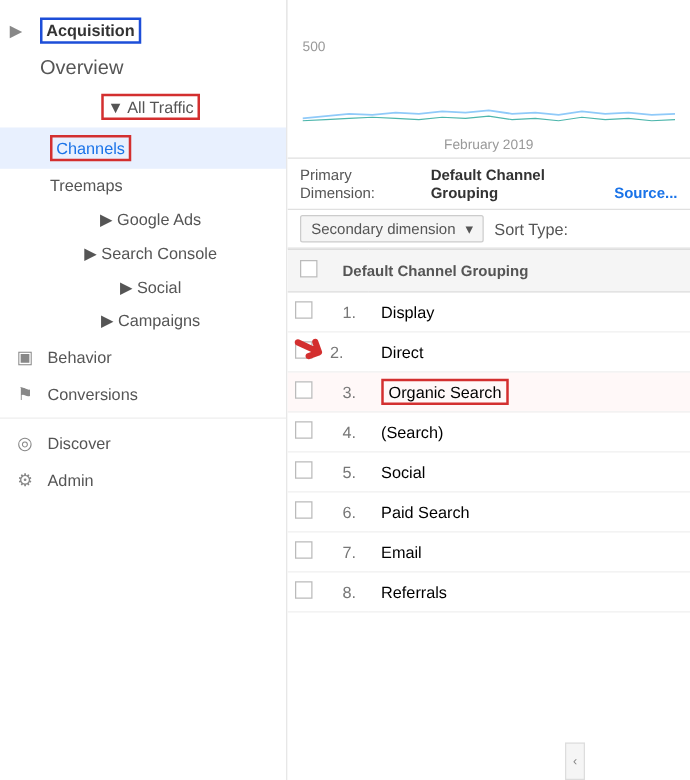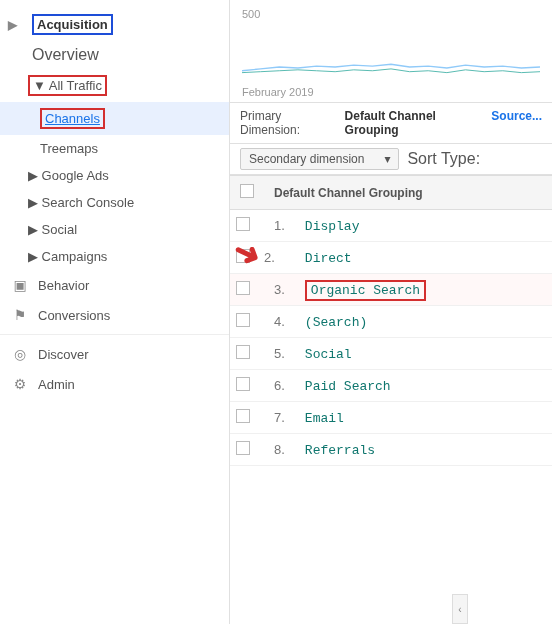--- a/index.html
+++ b/index.html
@@ -41,33 +41,34 @@
     }
 
     .nav-item .icon {
       width: 20px;
       font-size: 12px;
       color: #888;
       margin-right: 4px;
       flex-shrink: 0;
     }
 
-    .nav-item.indent1 { padding-left: 28px; }
+    .nav-item.indent1 { padding-left: 28px; justify-content: center; }
     .nav-item.indent2 { padding-left: 40px; }
 
     .nav-item.active {
       background: #e8f0fe;
       color: #1a73e8;
     }
 
     
     .main {
       flex: 1;
       overflow-y: auto;
       background: #fff;
+      margin-top: 24px;
     }
 
     
     .chart-area {
       padding: 8px 12px 4px 12px;
       border-bottom: 1px solid #e0e0e0;
     }
 
     .chart-label {
       font-size: 11px;
@@ -76,28 +77,28 @@
     }
 
     .chart-svg-container {
       width: 100%;
       height: 60px;
     }
 
     .chart-date {
       font-size: 11px;
       color: #999;
-      text-align: left;
+      text-align: center;
       margin-top: 2px;
     }
 
     
     .primary-dim-bar {
       display: flex;
-      align-items: flex-start;
+      align-items: flex-end;
       padding: 6px 10px;
       font-size: 12px;
       color: #555;
       border-bottom: 1px solid #e0e0e0;
       gap: 4px;
     }
     .primary-dim-bar strong { color: #333; }
 
     
     .controls-bar {
@@ -121,25 +122,25 @@
     .secondary-dim-dropdown {
       border: 1px solid #ccc;
       background: #f5f5f5;
       padding: 3px 8px;
       font-size: 12px;
       color: #555;
       border-radius: 2px;
       cursor: pointer;
       display: flex;
       align-items: center;
-      gap: 20px;
+      gap: 8px;
     }
 
     .sort-type-label {
-      font-size: 16px;
+      font-size: 13px;
       color: #555;
     }
 
     
     .data-table {
       width: 100%;
       border-collapse: collapse;
     }
 
     .table-header {
@@ -172,23 +173,22 @@
       width: 30px;
       padding: 7px 6px;
     }
 
     .table-row td.num-col {
       color: #777;
       width: 24px;
     }
 
     .table-row td a {
-      color: #0f766e;
+      color: #000000;
       text-decoration: none;
-      font-family: Liberation Mono, monospace;
     }
 
     .row-highlighted td {
       background: #fff8f8;
     }
 
     .row-highlighted td a {
       border: 2px solid #d32f2f;
       padding: 1px 4px;
     }
@@ -208,21 +208,20 @@
       padding: 1px 3px;
     }
 
     .all-traffic-box {
       border: 2px solid #d32f2f;
       padding: 1px 3px;
     }
     .channels-box {
       border: 2px solid #d32f2f;
       padding: 1px 3px;
-      text-decoration: underline;
     }
 
     
     .sidebar-collapse-btn {
       position: absolute;
       bottom: 0;
       left: 222px;
       width: 16px;
       height: 30px;
       background: #f5f5f5;

